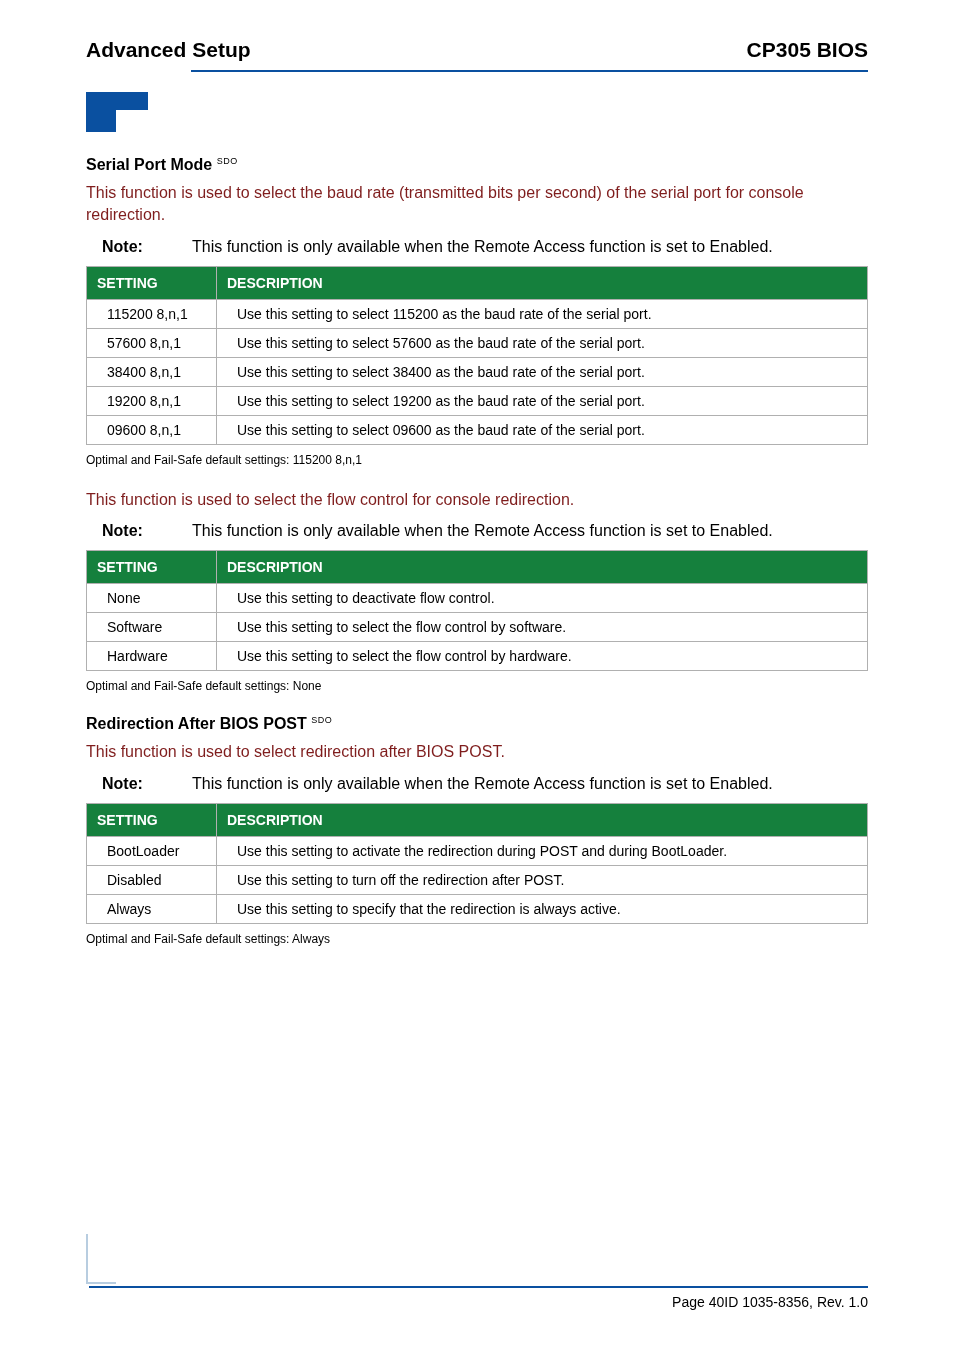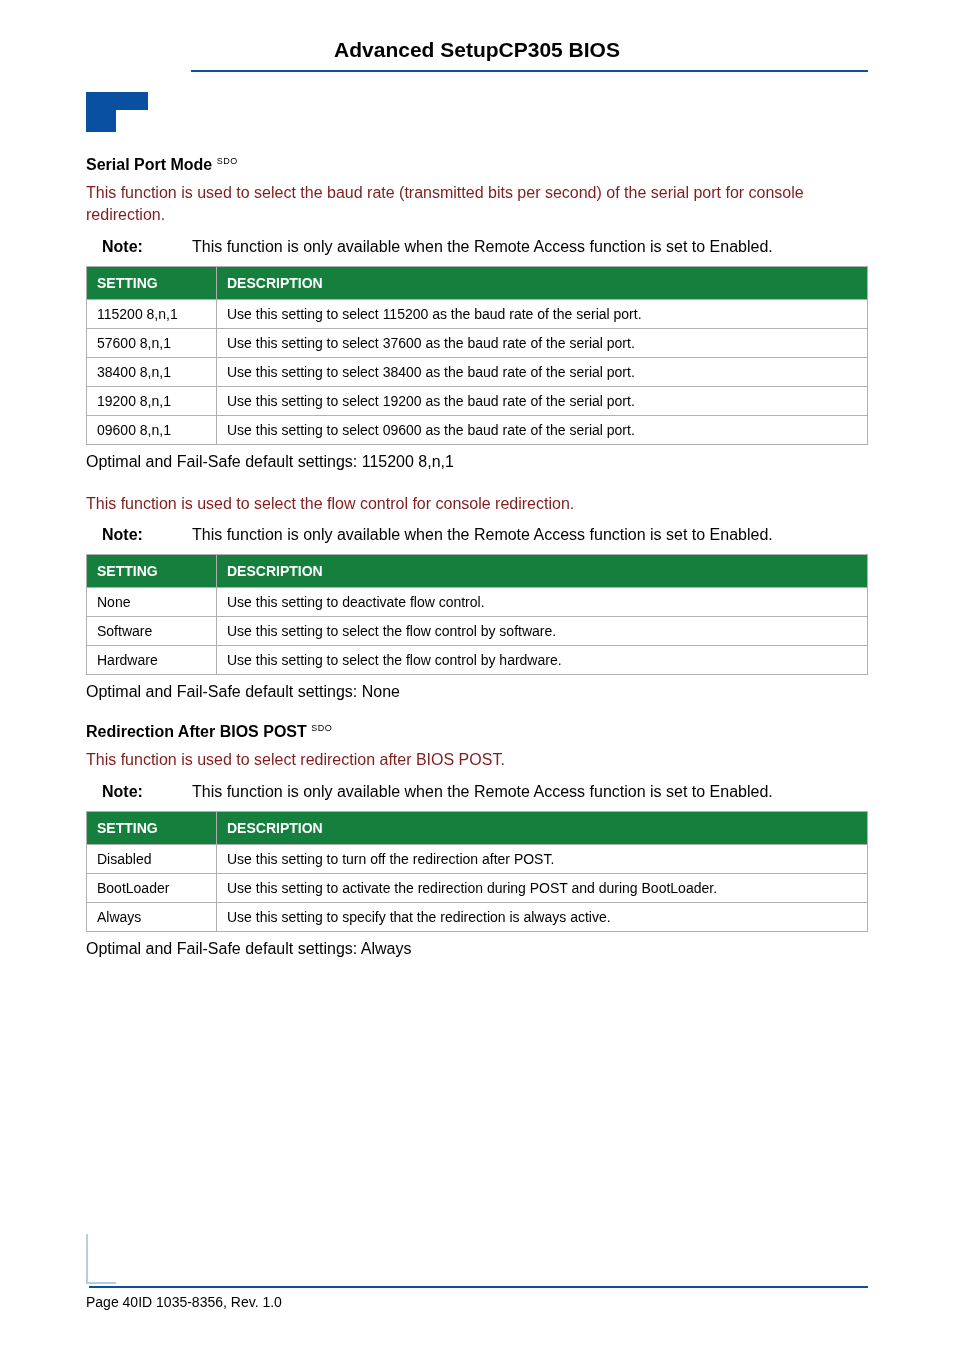--- a/index.html
+++ b/index.html
@@ -10,21 +10,21 @@
     body {
       font-family: Arial, Helvetica, sans-serif;
       background: white;
       width: 954px;
       height: 1350px;
       position: relative;
       padding: 38px 86px 40px 86px;
     }
     .header-row {
       display: flex;
-      justify-content: center;
+      justify-content: space-between;
       align-items: baseline;
       margin-bottom: 8px;
     }
     .header-left {
       font-size: 21px;
       font-weight: bold;
       color: #000;
     }
     .header-right {
       font-size: 21px;
@@ -98,46 +98,46 @@
       font-size: 14px;
       font-weight: bold;
       padding: 8px 10px;
       border: 1px solid #b0b0b0;
     }
     table.settings th:first-child {
       width: 130px;
     }
     table.settings td {
       font-size: 14px;
-      padding: 6px 10px;
+      padding: 6px 20px;
       border: 1px solid #b0b0b0;
       color: #000;
     }
     .default-text {
-      font-size: 16px;
+      font-size: 12px;
       color: #000;
       margin-bottom: 22px;
     }
     .footer {
       position: absolute;
       bottom: 40px;
       left: 86px;
       right: 86px;
     }
     .footer-rule {
       border: none;
       border-top: 2px solid #0a50a0;
       margin-bottom: 6px;
       margin-right: 0;
       width: calc(100% - 3px);
       margin-left: 3px;
     }
     .footer-row {
       display: flex;
-      justify-content: flex-start;
+      justify-content: flex-end;
       font-size: 14px;
       color: #000;
     }
     .footer-corner {
       position: absolute;
       left: 86px;
       bottom: 66px;
       width: 30px;
       height: 50px;
       border-left: 2px solid #b8cde0;
@@ -169,21 +169,21 @@
           <th>DESCRIPTION</th>
         </tr>
       </thead>
       <tbody>
         <tr>
           <td>115200  8,n,1</td>
           <td>Use this setting to select 115200 as the baud rate of the serial port.</td>
         </tr>
         <tr>
           <td>57600  8,n,1</td>
-          <td>Use this setting to select 37600 as the baud rate of the serial port.</td>
+          <td>Use this setting to select 57600 as the baud rate of the serial port.</td>
         </tr>
         <tr>
           <td>38400  8,n,1</td>
           <td>Use this setting to select 38400 as the baud rate of the serial port.</td>
         </tr>
         <tr>
           <td>19200  8,n,1</td>
           <td>Use this setting to select 19200 as the baud rate of the serial port.</td>
         </tr>
         <tr>
@@ -229,26 +229,26 @@
     </div>
     <table class="settings">
       <thead>
         <tr>
           <th>SETTING</th>
           <th>DESCRIPTION</th>
         </tr>
       </thead>
       <tbody>
         <tr>
+          <td>BootLoader</td>
+          <td>Use this setting to activate the redirection during POST and during BootLoader.</td>
+        </tr>
+        <tr>
           <td>Disabled</td>
           <td>Use this setting to turn off the redirection after POST.</td>
-        </tr>
-        <tr>
-          <td>BootLoader</td>
-          <td>Use this setting to activate the redirection during POST and during BootLoader.</td>
         </tr>
         <tr>
           <td>Always</td>
           <td>Use this setting to specify that the redirection is always active.</td>
         </tr>
       </tbody>
     </table>
     <div class="default-text">Optimal and Fail-Safe default settings: Always</div>
   </div>
 

